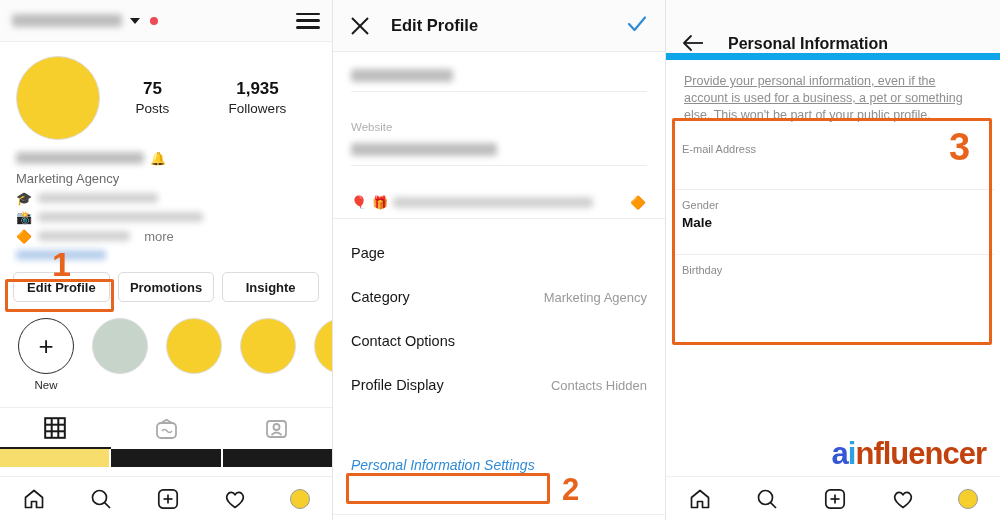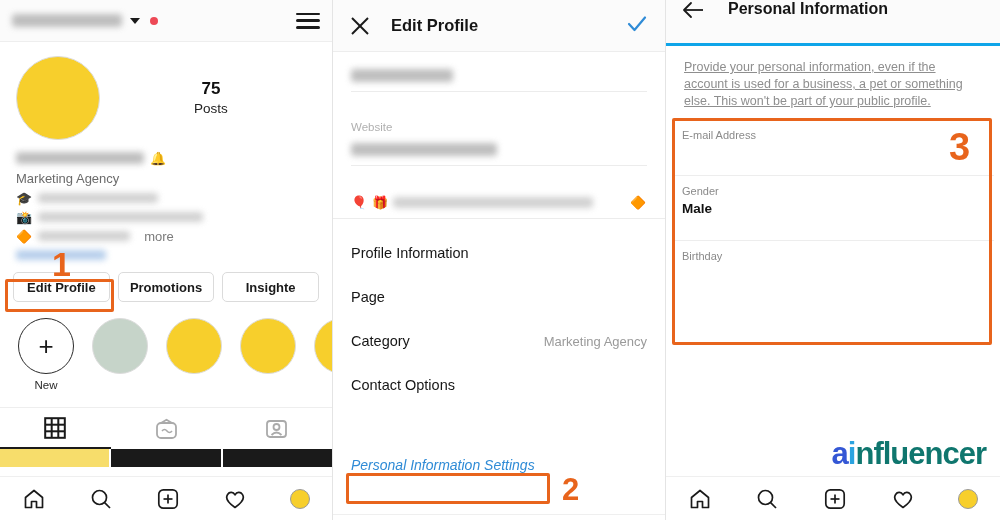--- a/index.html
+++ b/index.html
@@ -95,38 +95,38 @@
     display:flex; align-items:center; justify-content:space-between;
     padding: 0 18px; height:44px;
   }
   .list-item .li-label { font-size:14.5px; color:#161616; }
   .list-item .li-value { font-size:13px; color:#9a9a9a; }
 
   .pis-wrap { position:absolute; left:0; right:0; bottom:46px; padding: 0 18px; font-style: italic; }
   .pis-link { font-size:14px; color:#2f8bd6; display:inline-block; }
 
   
-  .r-head { height:46px; display:flex; align-items:flex-start; padding:0 16px; background:#fbfbfb; border-bottom:3px solid #0ea5e9; }
+  .r-head { height:60px; display:flex; align-items:flex-end; padding:0 16px; background:#fbfbfb; border-bottom:7px solid #0ea5e9; }
   .r-title { font-size:16px; font-weight:bold; color:#151515; margin-left:22px; }
   .r-desc { font-size:12.5px; color:#8e8e8e; line-height:17px; padding: 13px 22px 0 18px; text-decoration: underline; }
 
   .r-field { padding: 9px 12px 9px 10px; border-bottom:1px solid #ededed; }
   .r-field .rf-label { font-size:11px; color:#8a8a8a; }
   .r-field .rf-value { font-size:13.5px; color:#111; font-weight:bold; margin-top:4px; }
 
   
   .anno-box { position:absolute; border:3px solid #e8641c; border-radius:2px; pointer-events:none; }
   .anno-num {
     position:absolute; color:#e8641c; font-weight:bold;
     font-family:"Liberation Sans", sans-serif; line-height:1;
   }
 
   .logo { position:absolute; right:14px; bottom:48px; font-size:31px; font-weight:bold; letter-spacing:-1px; }
   .logo .a { color:#3457d5; }
-  .logo .rest { color:#0f766e; }
+  .logo .rest { color:#c2410c; }
   .logo .dot-i { color:#2aa3e0; }
 </style>
 </head>
 <body>
 
 <div class="stage">
 
   <div class="panel panel-left">
 
     <div class="ig-topbar">
@@ -140,20 +140,24 @@
         </span>
     </div>
 
     <div class="prof-row">
       <div class="avatar-big"></div>
       <div class="stats">
         <div class="stat">
           <div class="num">75</div>
           <div class="lbl">Posts</div>
         </div>
+        <div class="stat">
+          <div class="num">1,935</div>
+          <div class="lbl">Followers</div>
+        </div>
       </div>
     </div>
 
     <div class="bio">
       <div class="bio-name-row">
         <span class="blur dark" style="width:128px;height:12px;"></span>
         <span class="emoji">🔔</span>
       </div>
       <div class="bio-cat">Marketing Agency</div>
 
@@ -285,34 +289,34 @@
 
     <div class="emoji-row">
       <span class="emoji">🎈</span>
       <span class="emoji">🎁</span>
       <span class="blur" style="width:200px;height:11px;"></span>
       <span class="emoji" style="margin-left:auto;">🔶</span>
     </div>
 
     <div style="padding-top:12px;">
       <div class="list-item">
-        <span class="li-label">Profile Information</span>
-        <span class="li-value"></span>
-      </div>
-      <div class="list-item">
         <span class="li-label">Page</span>
         <span class="li-value"></span>
       </div>
       <div class="list-item">
         <span class="li-label">Category</span>
         <span class="li-value">Marketing Agency</span>
       </div>
       <div class="list-item">
         <span class="li-label">Contact Options</span>
         <span class="li-value"></span>
+      </div>
+      <div class="list-item">
+        <span class="li-label">Profile Display</span>
+        <span class="li-value">Contacts Hidden</span>
       </div>
     </div>
 
     <div class="pis-wrap">
       <span class="pis-link">Personal Information Settings</span>
     </div>
 
     <div class="anno-box" style="left:13px;top:473px;width:204px;height:31px;"></div>
     <div class="anno-num" style="left:229px;top:474px;font-size:31px;">2</div>
 

